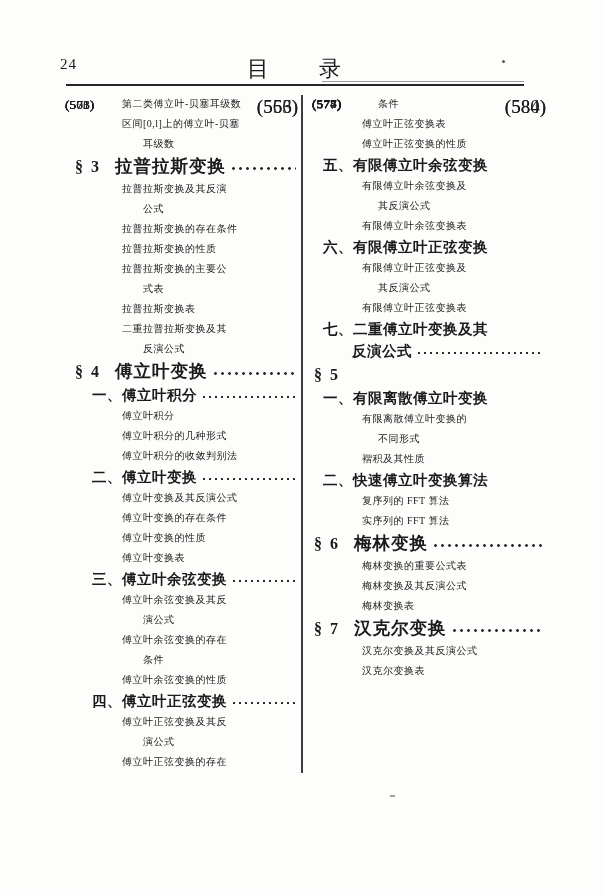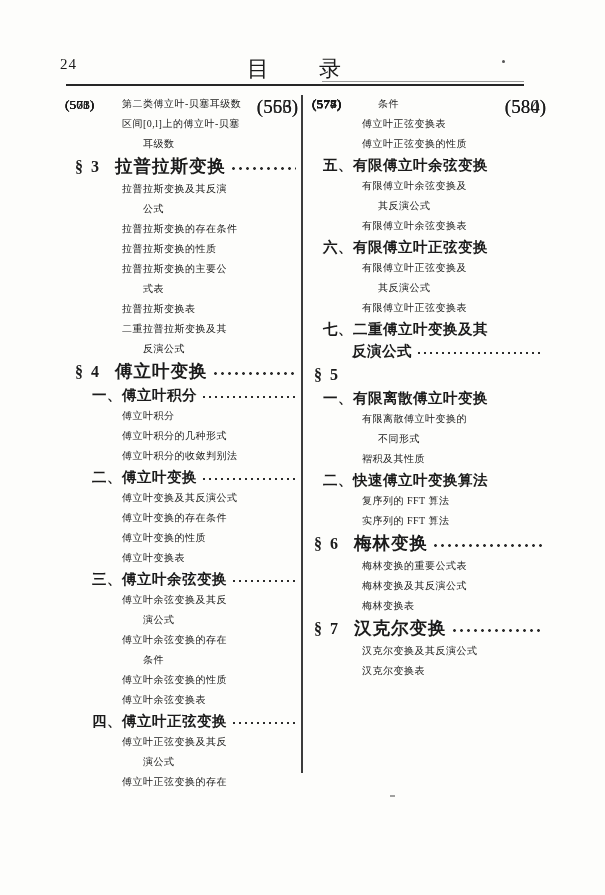--- a/index.html
+++ b/index.html
@@ -195,23 +195,20 @@
       </div>
       <div class="line sub">
         <span class="title">傅立叶余弦变换的存在</span>
       </div>
       <div class="line cont">
         <span class="title">条件</span>
       </div>
       <div class="line sub">
         <span class="title">傅立叶余弦变换的性质</span>
       </div>
-      <div class="line sub">
-        <span class="title">傅立叶余弦变换表</span>
-      </div>
       <div class="line num">
         <span class="label">四、</span>
         <span class="title">傅立叶正弦变换</span>
         <span class="leader"></span>
         <span class="page page-no">(573)</span>
       </div>
       <div class="line sub">
         <span class="title">傅立叶正弦变换及其反</span>
       </div>
       <div class="line cont">

